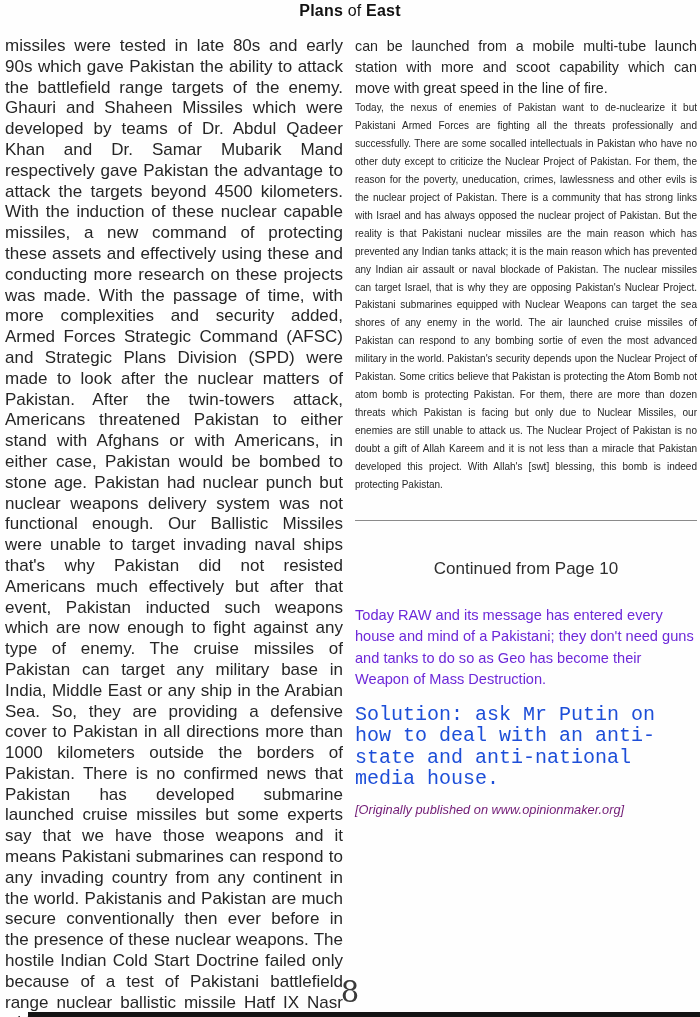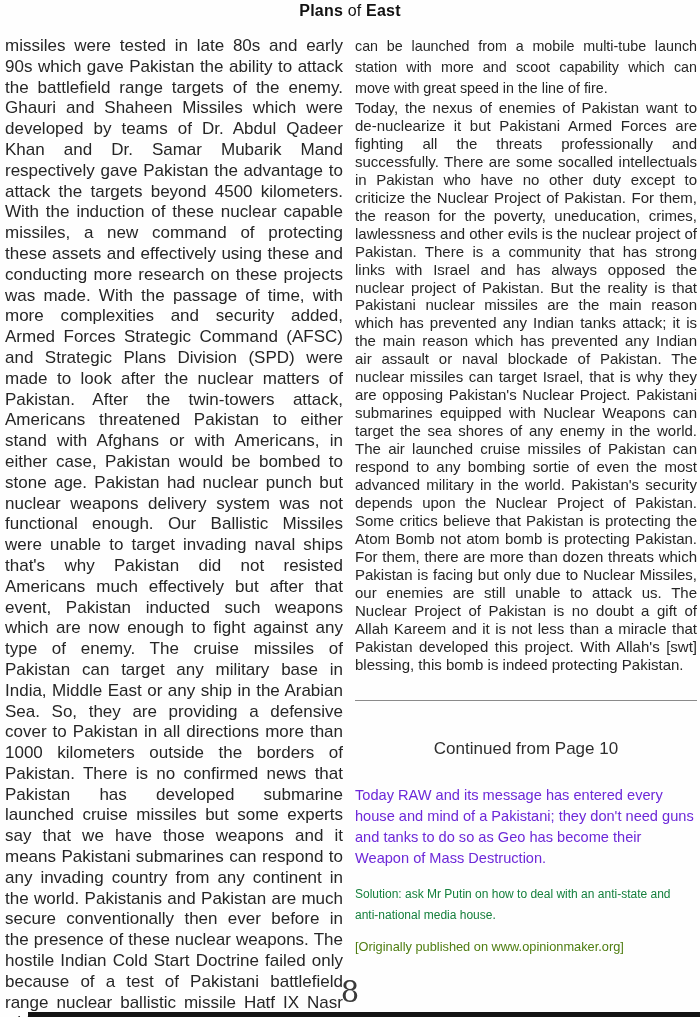--- a/index.html
+++ b/index.html
@@ -27,46 +27,48 @@
     font-size:17px;line-height:20.8px;
     text-align:justify;
     color:#262626;
     margin:0;
   }
   .rc-p1{
     font-size:14.3px;line-height:21px;
     text-align:justify;color:#262626;margin:0;
   }
   .rc-p2{
-    font-size:15px;line-height:17.95px;
+    font-size:10px;line-height:17.95px;
     text-align:justify;color:#262626;margin:0;
   }
   .rule{
     border:none;border-top:1.5px solid #8a8a8a;
     margin:26px 0 0 0;width:100%;
   }
   .continued{
     text-align:center;
     font-size:17px;color:#2e2e2e;
     margin:38px 0 0 0;font-weight:normal;
   }
   .rc-p3{
     font-size:14.6px;line-height:21.3px;
     text-align:left;color:#6d28d9;
     margin:26px 0 0 0;
   }
   .rc-p4{
-    font-size:12px;line-height:21.3px;
-    text-align:left;color:#15803d;
+    font-size:20px;line-height:21.3px;
+    text-align:left;color:#1d4ed8;
     margin:14px 0 0 0;
+    font-family:Liberation Mono, monospace;
   }
   .source-note{
     font-size:12.8px;line-height:16px;
-    text-align:left;color:#4d7c0f;
+    text-align:left;color:#701a75;
     margin:13px 0 0 0;
+    font-style:italic;
   }
   .page-number{
     position:absolute;left:0;bottom:8px;width:100%;
     text-align:center;
     font-family:"DejaVu Serif","Liberation Serif",serif;
     font-size:29px;color:#3a3a3a;
     font-weight:normal;
   }
   .bottom-bar{
     position:absolute;left:28px;right:0;bottom:0;

